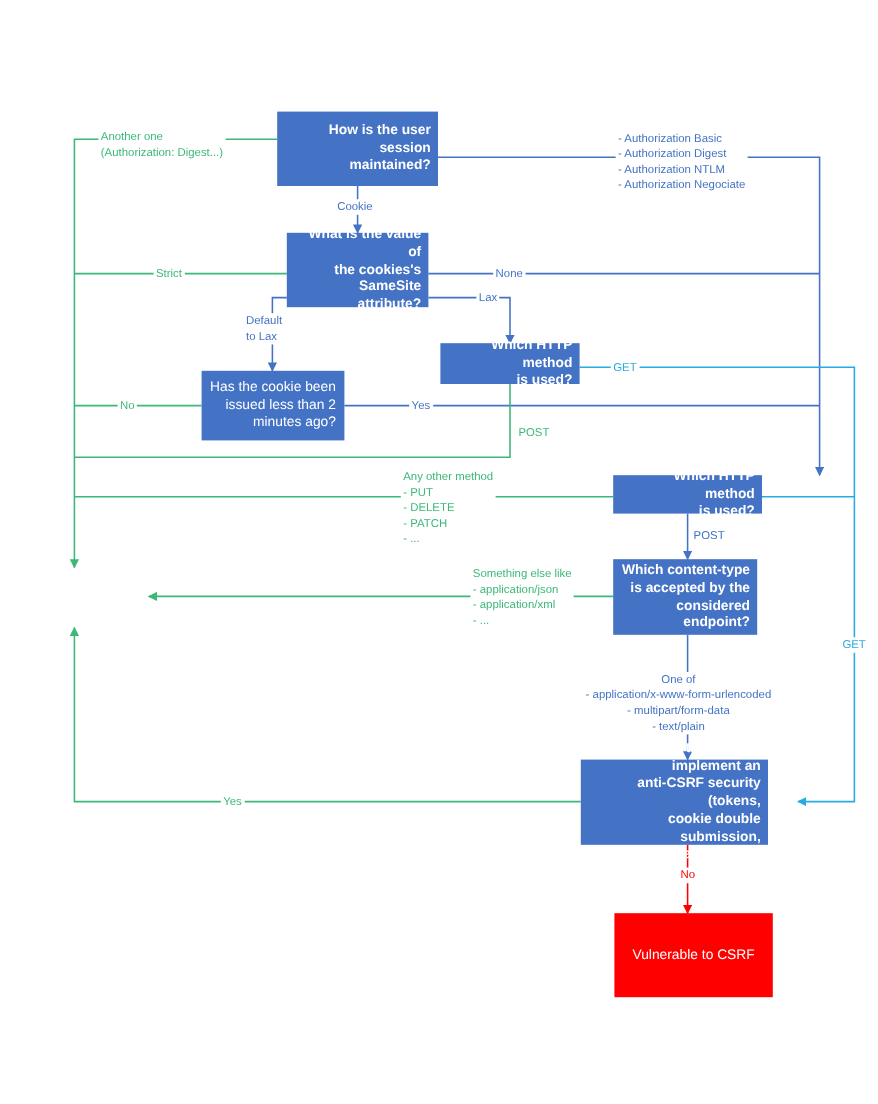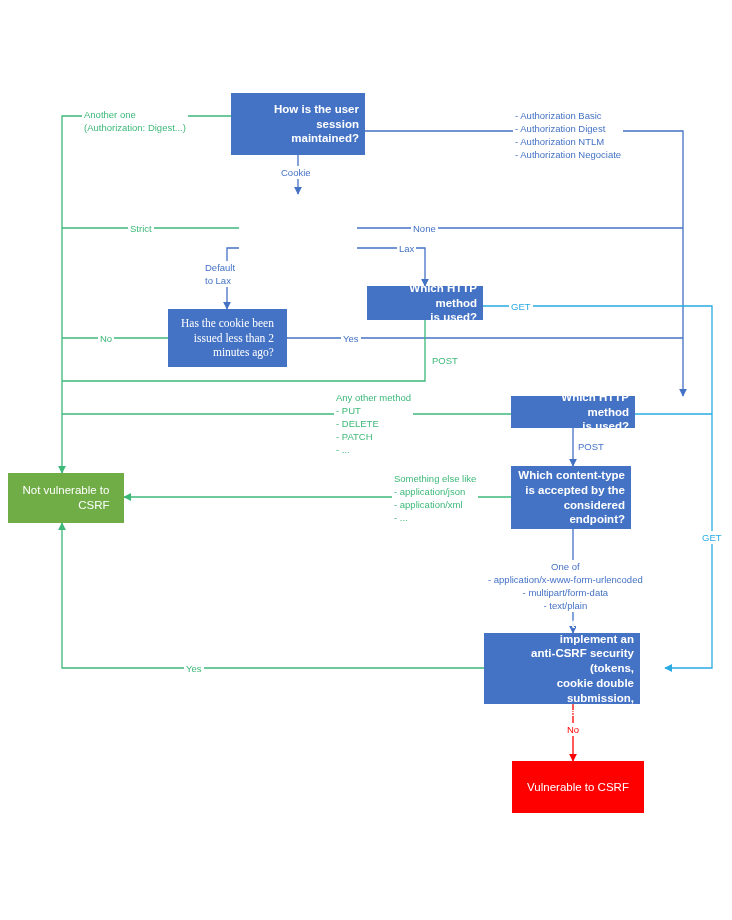--- a/index.html
+++ b/index.html
@@ -128,27 +128,32 @@
 
       <path stroke="#ff0000" d="M573,704 L573,761" marker-end="url(#arrRed)"></path>
     </g>
   </svg>
 
   <div class="node decision" style="left:231px; top:93px; width:134px; height:62px;">
     <span class="txt">How is the user session
 maintained?</span>
   </div>
 
+  <div class="node decision" style="left:239px; top:194px; width:118px; height:62px;">
+    <span class="txt">What is the value of
+the cookies's
+SameSite attribute?</span>
+  </div>
 
   <div class="node decision" style="left:367px; top:286px; width:116px; height:34px;">
     <span class="txt">Which HTTP method
 is used?</span>
   </div>
 
-  <div class="node decision" style="left:168px; top:309px; width:119px; height:58px; font-weight:normal;font-family:Liberation Serif, serif;">
+  <div class="node decision" style="left:168px; top:309px; width:119px; height:58px; font-weight:normal;">
     <span class="txt">Has the cookie been
 issued less than 2
 minutes ago?</span>
   </div>
 
   <div class="node decision" style="left:511px; top:396px; width:124px; height:32px;">
     <span class="txt">Which HTTP method
 is used?</span>
   </div>
 
@@ -158,26 +163,22 @@
 considered endpoint?</span>
   </div>
 
   <div class="node decision" style="left:484px; top:633px; width:156px; height:71px;">
     <span class="txt">Does the website implement an
 anti-CSRF security (tokens,
 cookie double submission,
 Referer header...)</span>
   </div>
 
-  <div class="node good" style="left:8px; top:473px; width:116px; height:50px;">
-    <span class="txt">Not vulnerable to
-CSRF</span>
-  </div>
-
-  <div class="node bad" style="left:512px; top:761px; width:132px; height:52px;">
+
+  <div class="node bad" style="left:512px; top:761px; width:132px; height:70px;">
     <span class="txt">Vulnerable to CSRF</span>
   </div>
 
   <div class="lbl green" style="left:82px; top:108px;">Another one
 (Authorization: Digest...)</div>
 
   <div class="lbl blue" style="left:513px; top:109px;">- Authorization Basic
 - Authorization Digest
 - Authorization NTLM
 - Authorization Negociate</div>

